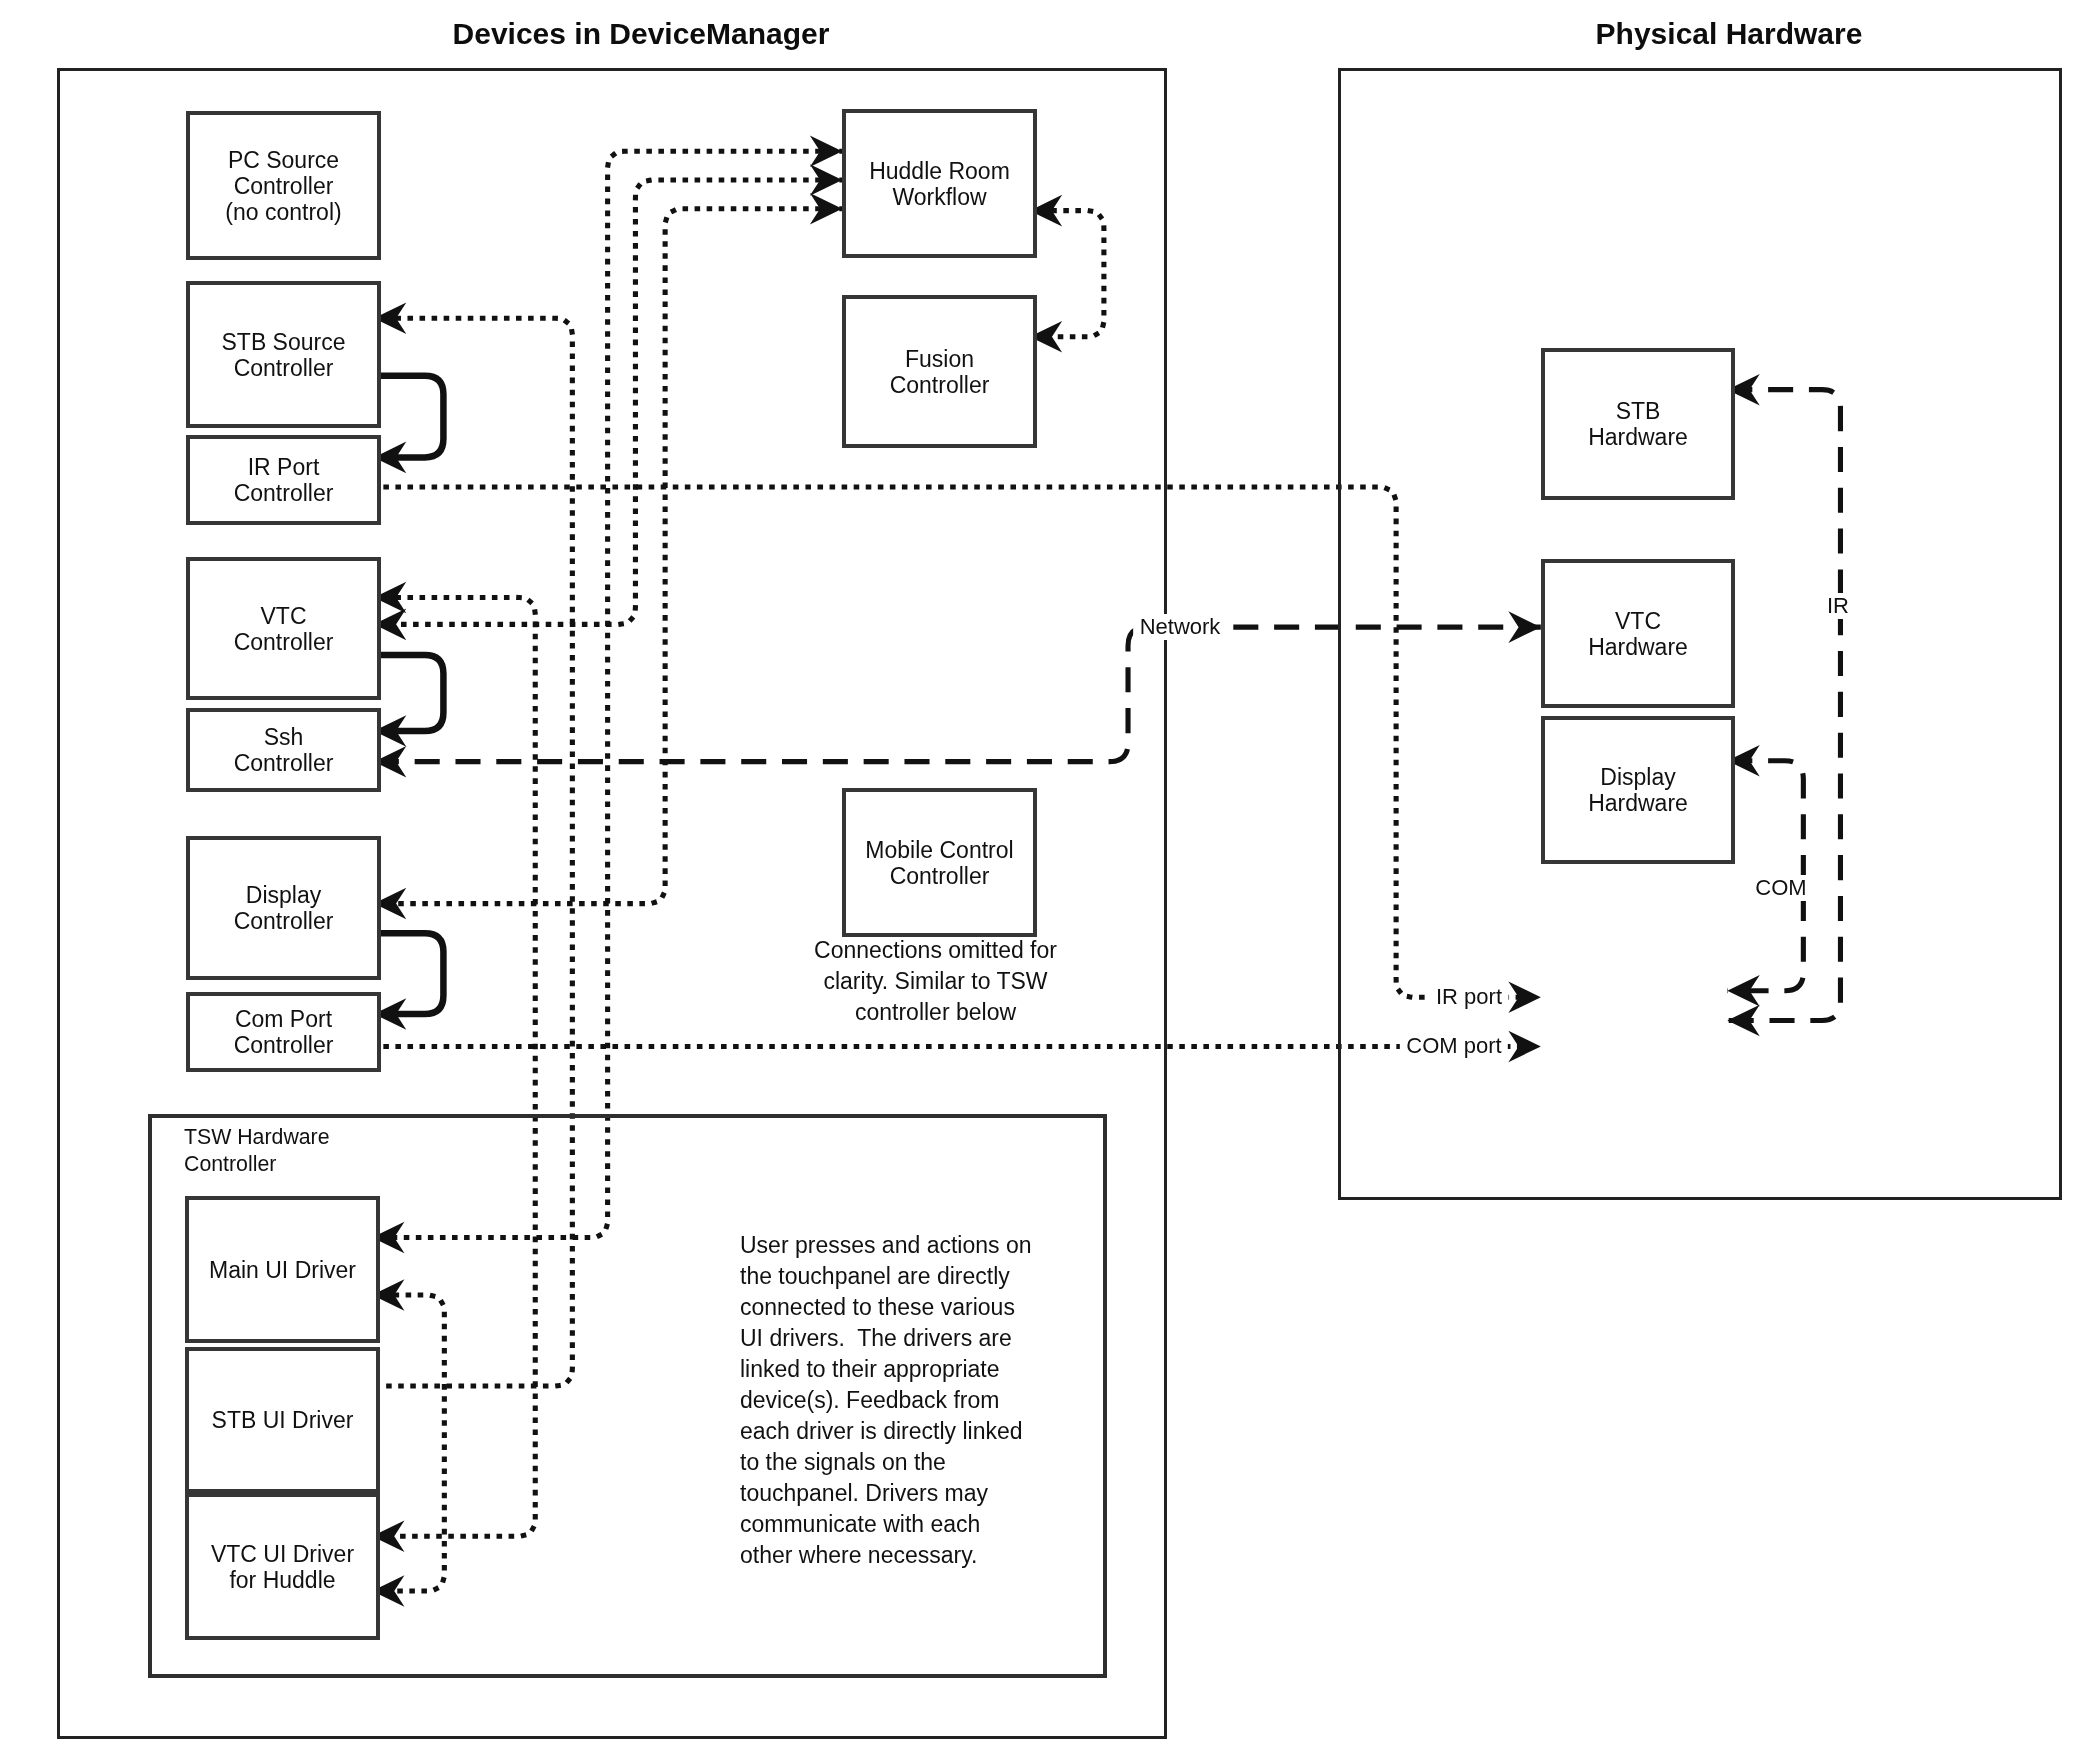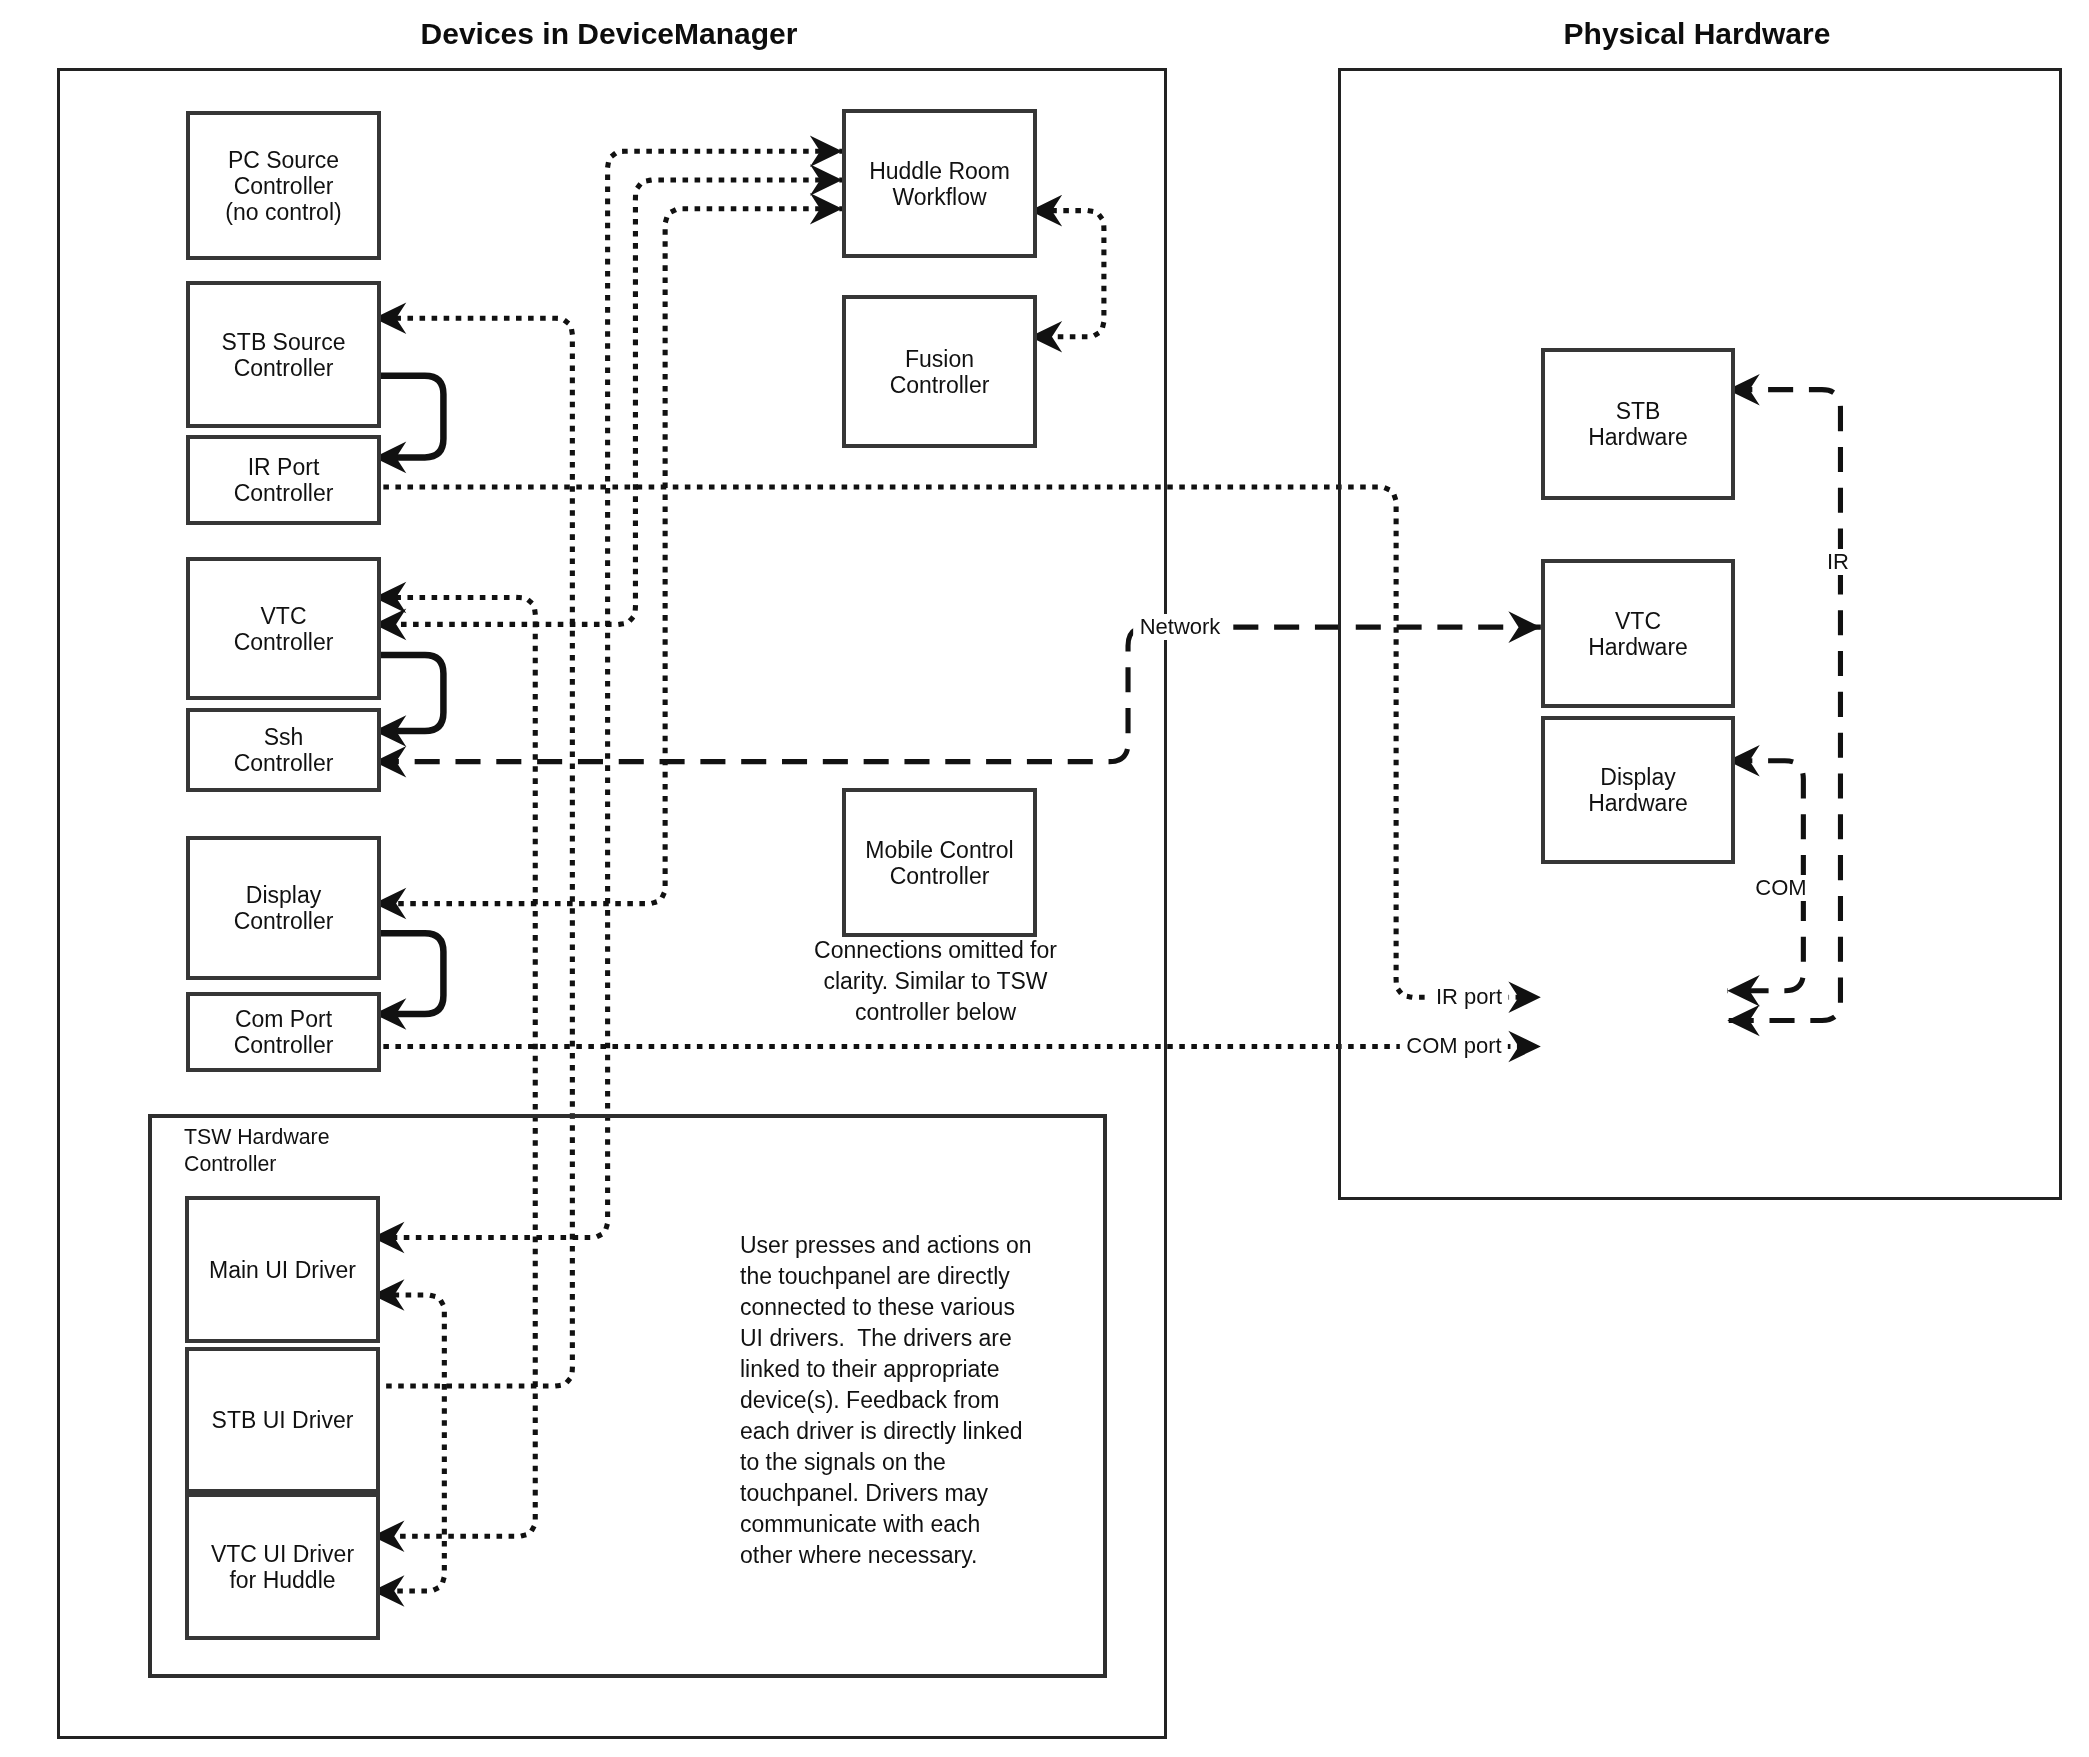--- a/index.html
+++ b/index.html
@@ -3,21 +3,21 @@
 <meta charset="utf-8">
 <style>
   html,body { margin:0; padding:0; background:#ffffff; }
   #canvas {
     position:relative; width:2090px; height:1758px; background:#ffffff;
     font-family:"Liberation Sans", sans-serif; color:#111;
   }
   svg.wires { position:absolute; left:0; top:0; width:2090px; height:1758px; }
   .title {
     position:absolute; text-align:center; font-size:30px; font-weight:bold;
-    color:#0d0d0d; white-space:nowrap; transform:translateX(-50%);
+    color:#0d0d0d; white-space:nowrap; transform:translateX(-50%);margin-left:32px;
   }
   .frame { position:absolute; border:3.7px solid #222; background:transparent; }
   .tsw-frame { position:absolute; border:4.6px solid #2e2e2e; }
   .node {
     position:absolute; border:4.6px solid #363636; background:#ffffff;
     display:flex; align-items:center; justify-content:center;
   }
   .node > span {
     white-space:pre-line; text-align:center; font-size:23px; line-height:26px; color:#111;
   }
@@ -154,19 +154,19 @@
   <div class="node" style="left:1541px; top:559px; width:186px; height:141px;">
     <span>VTC
 Hardware</span>
   </div>
   <div class="node" style="left:1541px; top:716px; width:186px; height:140px;">
     <span>Display
 Hardware</span>
   </div>
 
   <div class="line-label" style="left:1180px; top:627px;">Network</div>
-  <div class="line-label" style="left:1838px; top:562px;text-align:center;">IR</div>
+  <div class="line-label" style="left:1838px; top:606px;text-align:center;">IR</div>
   <div class="line-label" style="left:1761px; top:888px;margin-left:20px;">COM</div>
   <div class="line-label" style="left:1469px; top:997px;">IR port</div>
   <div class="line-label" style="left:1454px; top:1046px;">COM port</div>
 
 </div>
 
 
 </body></html>

